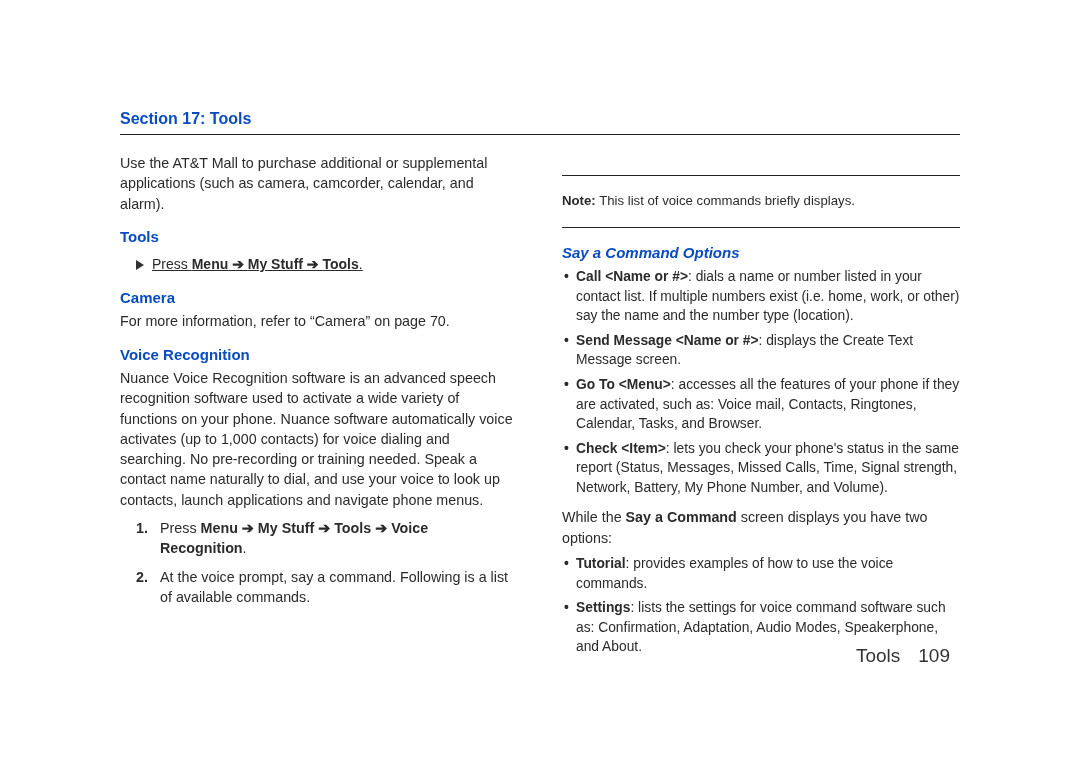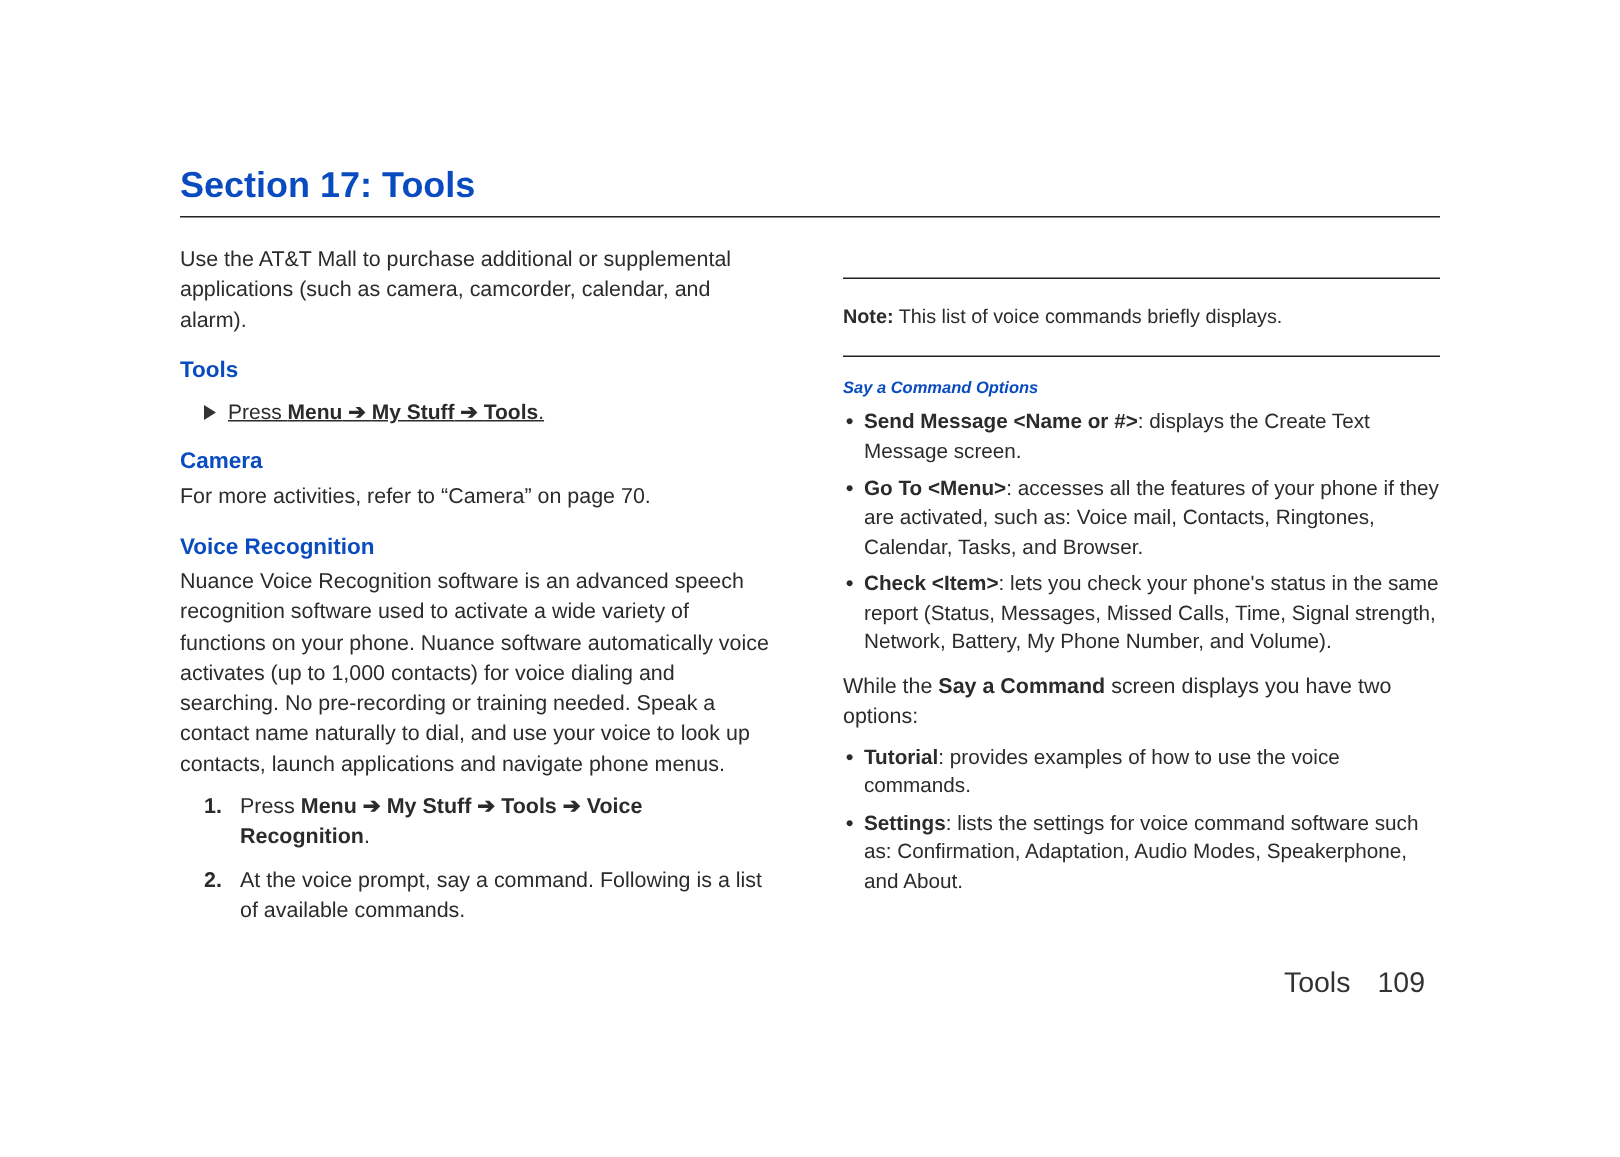--- a/index.html
+++ b/index.html
@@ -4,21 +4,21 @@
 <style>
   * { box-sizing: border-box; margin: 0; padding: 0; }
   html, body { width: 1080px; height: 771px; background: #fff; font-family: Arial, Helvetica, sans-serif; color: #222; }
   .page {
     padding: 110px 120px 40px 120px;
     position: relative;
     height: 100%;
   }
   .section-title {
     color: #0a4cc0;
-    font-size: 24px;
+    font-size: 16px;
     font-weight: bold;
     padding-bottom: 6px;
     border-bottom: 1.5px solid #222;
     margin-bottom: 18px;
   }
   .columns {
     display: flex;
     gap: 44px;
   }
   .col {
@@ -31,21 +31,21 @@
     color: #0a4cc0;
     font-weight: bold;
     font-size: 15px;
     margin-top: 12px;
     margin-bottom: 3px;
   }
   .h3 {
     color: #0a4cc0;
     font-weight: bold;
     font-style: italic;
-    font-size: 11px;
+    font-size: 15px;
     margin-top: 4px;
     margin-bottom: 4px;
   }
   p { margin-bottom: 6px; }
   .nav-path {
     margin: 8px 0 6px 16px;
     font-size: 14px;
     text-decoration: underline;
   }
   .tri {
@@ -121,21 +121,21 @@
       <p>Use the AT&amp;T Mall to purchase additional or supplemental applications (such as camera, camcorder, calendar, and alarm).</p>
 
       <div class="h2">Tools</div>
 
       <div class="nav-path">
         <span class="tri"></span><span>Press </span><span class="bold">Menu</span><span class="bold arrow"> ➔ </span><span class="bold">My Stuff</span><span class="bold arrow"> ➔ </span><span class="bold">Tools</span><span>.</span>
       </div>
 
       <div class="h2">Camera</div>
       <p>
-        <span>For more activities, refer to </span><span class="italic">“Camera”</span><span>  on page 70.</span>
+        <span>For more information, refer to </span><span class="italic">“Camera”</span><span>  on page 70.</span>
       </p>
 
       <div class="h2">Voice Recognition</div>
       <p>Nuance Voice Recognition software is an advanced speech recognition software used to activate a wide variety of functions on your phone. Nuance software automatically voice activates (up to 1,000 contacts) for voice dialing and searching. No pre-recording or training needed. Speak a contact name naturally to dial, and use your voice to look up contacts, launch applications and navigate phone menus.</p>
 
       <ol class="steps">
         <li>
           <span class="num">1.</span>
           <span>
             <span>Press </span><span class="bold">Menu</span><span class="bold arrow"> ➔ </span><span class="bold">My Stuff</span><span class="bold arrow"> ➔ </span><span class="bold">Tools</span><span class="bold arrow"> ➔ </span><span class="bold">Voice Recognition</span><span>.</span>
@@ -149,20 +149,21 @@
     </div>
 
     <div class="col">
       <div class="note-box">
         <span class="bold">Note:</span><span> This list of voice commands briefly displays.</span>
       </div>
 
       <div class="h3">Say a Command Options</div>
 
       <ul class="bullets">
+        <li><span class="bold">Call &lt;Name or #&gt;</span><span>: dials a name or number listed in your contact list. If multiple numbers exist (i.e. home, work, or other) say the name and the number type (location).</span></li>
         <li><span class="bold">Send Message &lt;Name or #&gt;</span><span>: displays the Create Text Message screen.</span></li>
         <li><span class="bold">Go To &lt;Menu&gt;</span><span>: accesses all the features of your phone if they are activated, such as: Voice mail, Contacts, Ringtones, Calendar, Tasks, and Browser.</span></li>
         <li><span class="bold">Check &lt;Item&gt;</span><span>: lets you check your phone's status in the same report (Status, Messages, Missed Calls, Time, Signal strength, Network, Battery, My Phone Number, and Volume).</span></li>
       </ul>
 
       <p>
         <span>While the </span><span class="bold">Say a Command</span><span> screen displays you have two options:</span>
       </p>
 
       <ul class="bullets">

